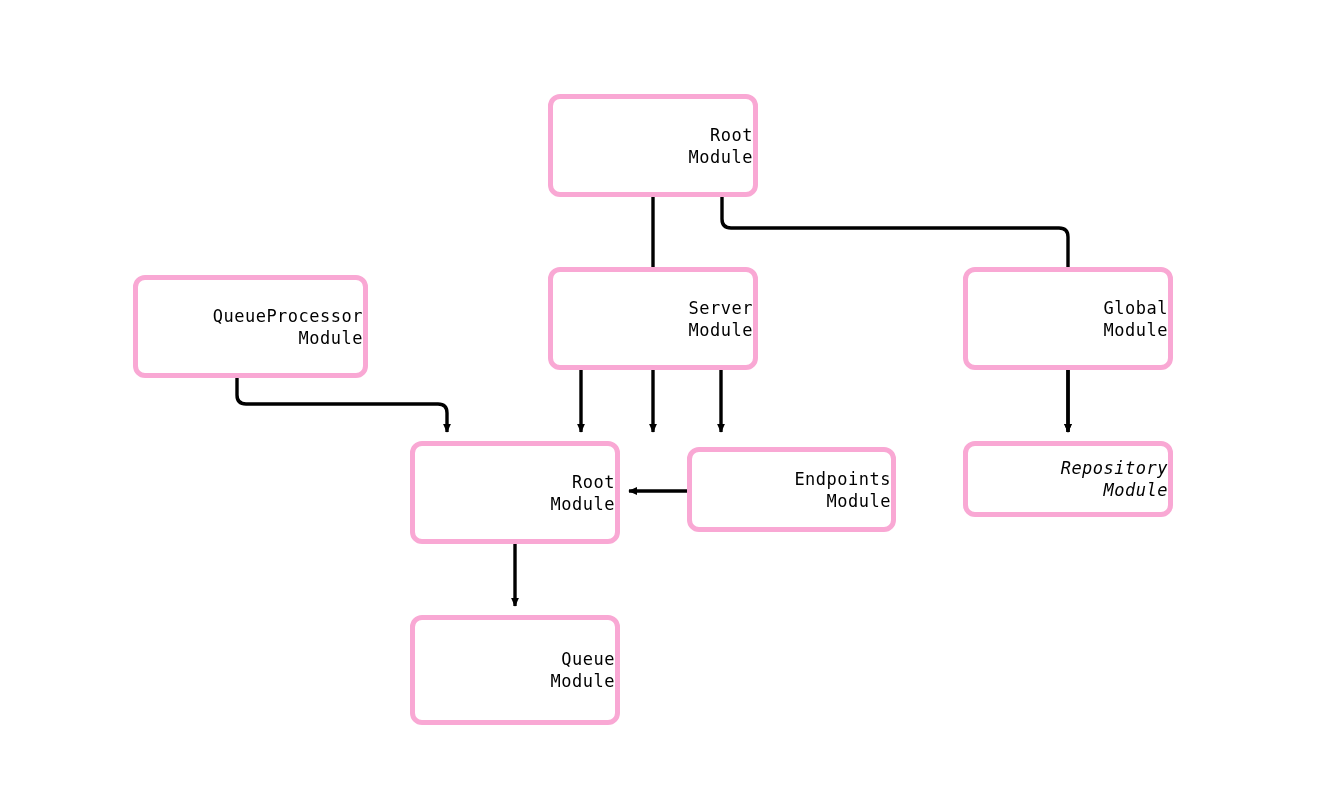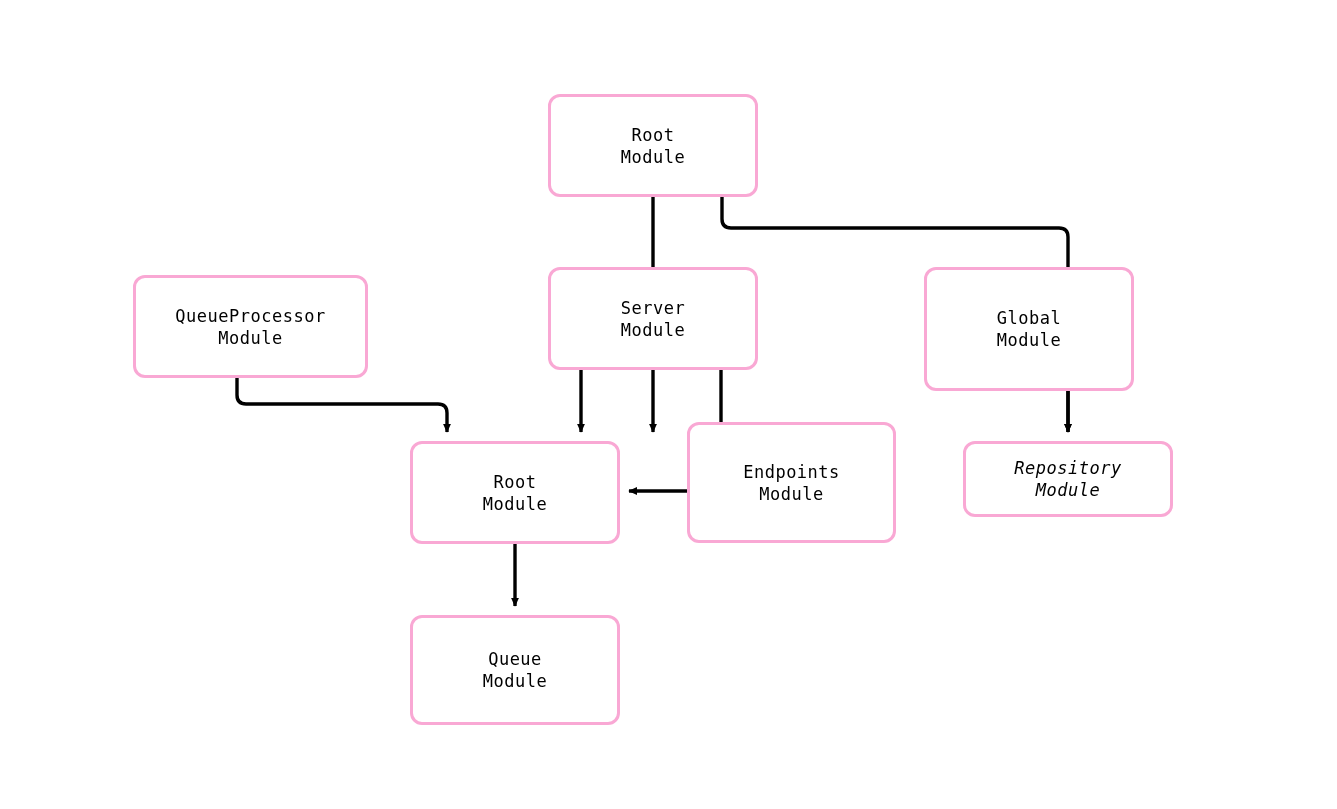--- a/index.html
+++ b/index.html
@@ -20,25 +20,25 @@
     position: absolute;
     left: 0;
     top: 0;
     width: 1337px;
     height: 809px;
   }
   .node {
     position: absolute;
     box-sizing: border-box;
     background: #ffffff;
-    border: 3px solid #f9a8d4;
+    border: 5px solid #f9a8d4;
     border-radius: 12px;
     display: flex;
     flex-direction: column;
-    align-items: center;
+    align-items: flex-end;
     justify-content: center;
     z-index: 2;
   }
   .node-label {
     color: #000000;
     font-size: 17px;
     line-height: 22px;
     letter-spacing: 0.5px;
     text-align: center;
     white-space: pre;
@@ -85,31 +85,31 @@
   <div class="node" style="left:133px; top:275px; width:235px; height:103px;">
     <span class="node-label">QueueProcessor</span>
     <span class="node-label">Module</span>
   </div>
 
   <div class="node" style="left:548px; top:267px; width:210px; height:103px;">
     <span class="node-label">Server</span>
     <span class="node-label">Module</span>
   </div>
 
-  <div class="node" style="left:924px; top:267px; width:210px; height:124px;">
+  <div class="node" style="left:963px; top:267px; width:210px; height:103px;">
     <span class="node-label">Global</span>
     <span class="node-label">Module</span>
   </div>
 
   <div class="node" style="left:410px; top:441px; width:210px; height:103px;">
     <span class="node-label">Root</span>
     <span class="node-label">Module</span>
   </div>
 
-  <div class="node" style="left:687px; top:422px; width:209px; height:121px;">
+  <div class="node" style="left:687px; top:447px; width:209px; height:85px;">
     <span class="node-label">Endpoints</span>
     <span class="node-label">Module</span>
   </div>
 
   <div class="node" style="left:963px; top:441px; width:210px; height:76px;font-style:italic;">
     <span class="node-label">Repository</span>
     <span class="node-label">Module</span>
   </div>
 
   <div class="node" style="left:410px; top:615px; width:210px; height:110px;">

